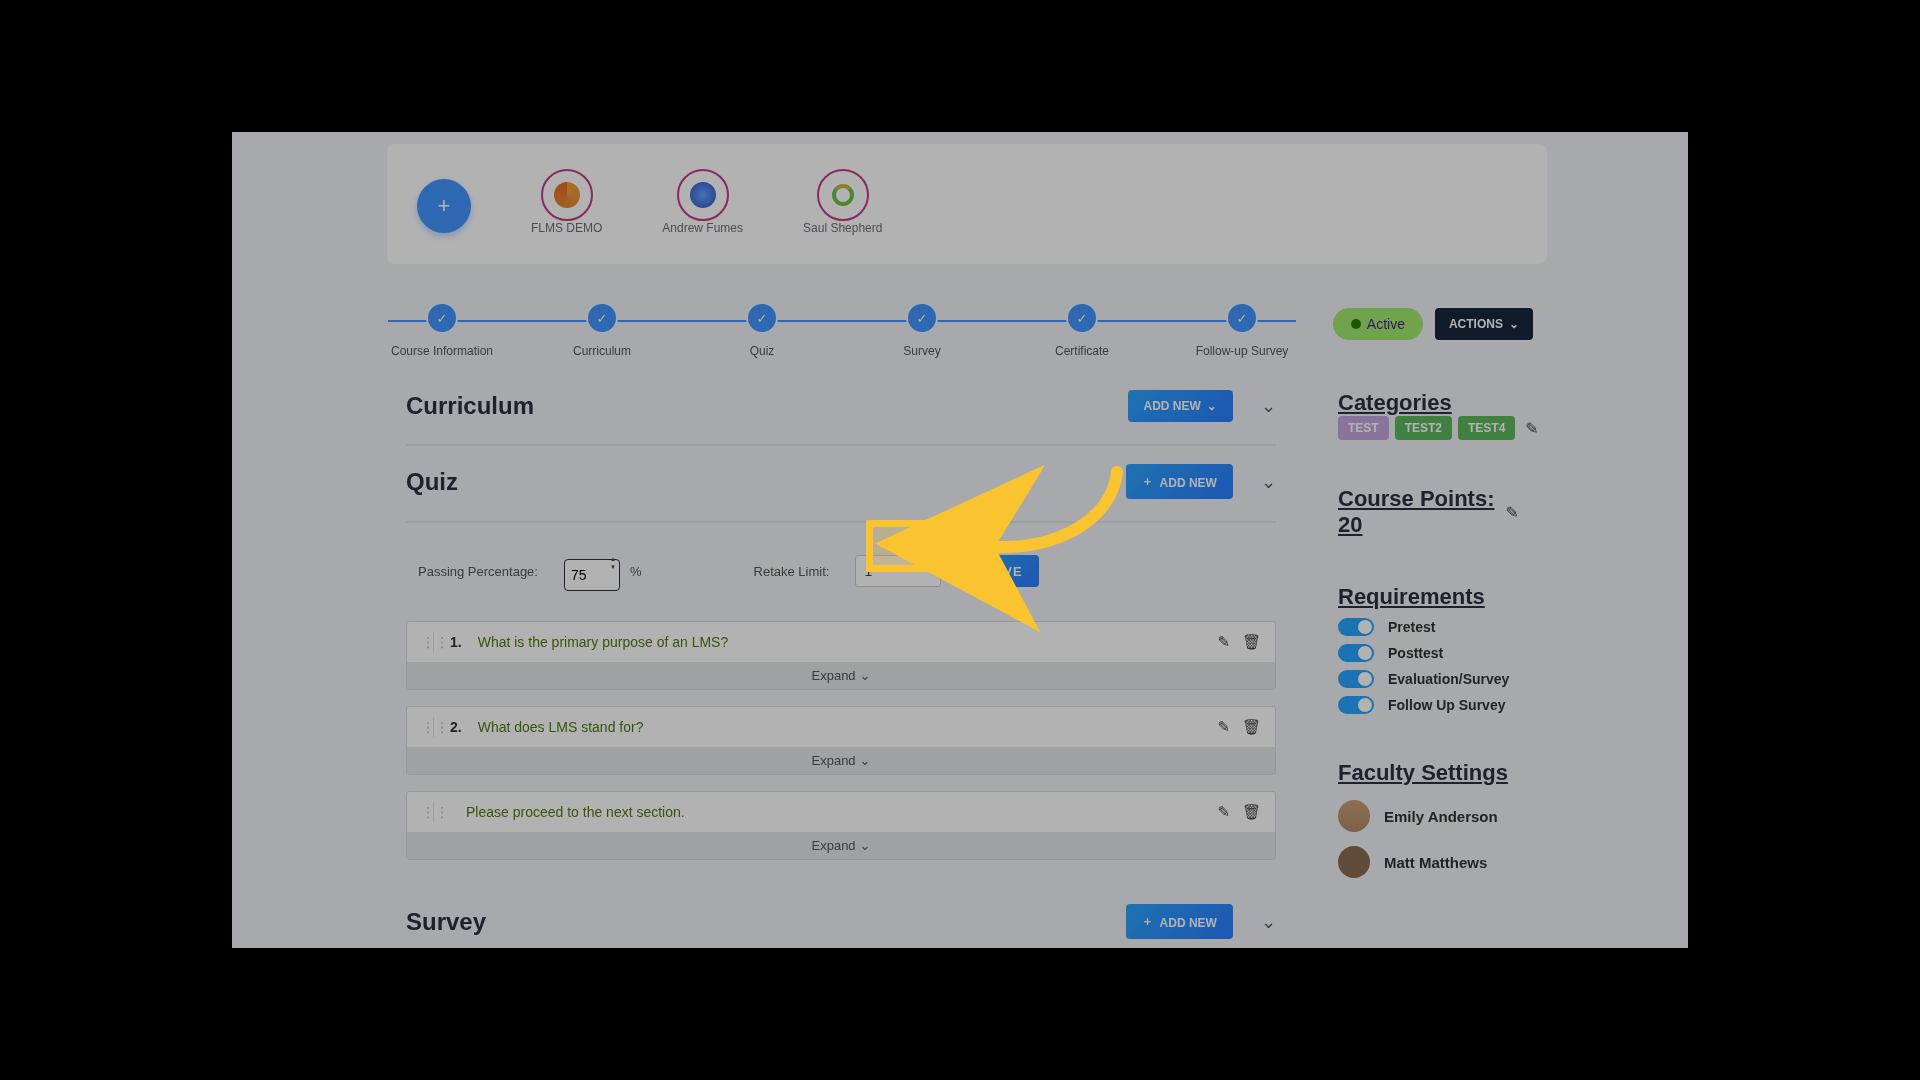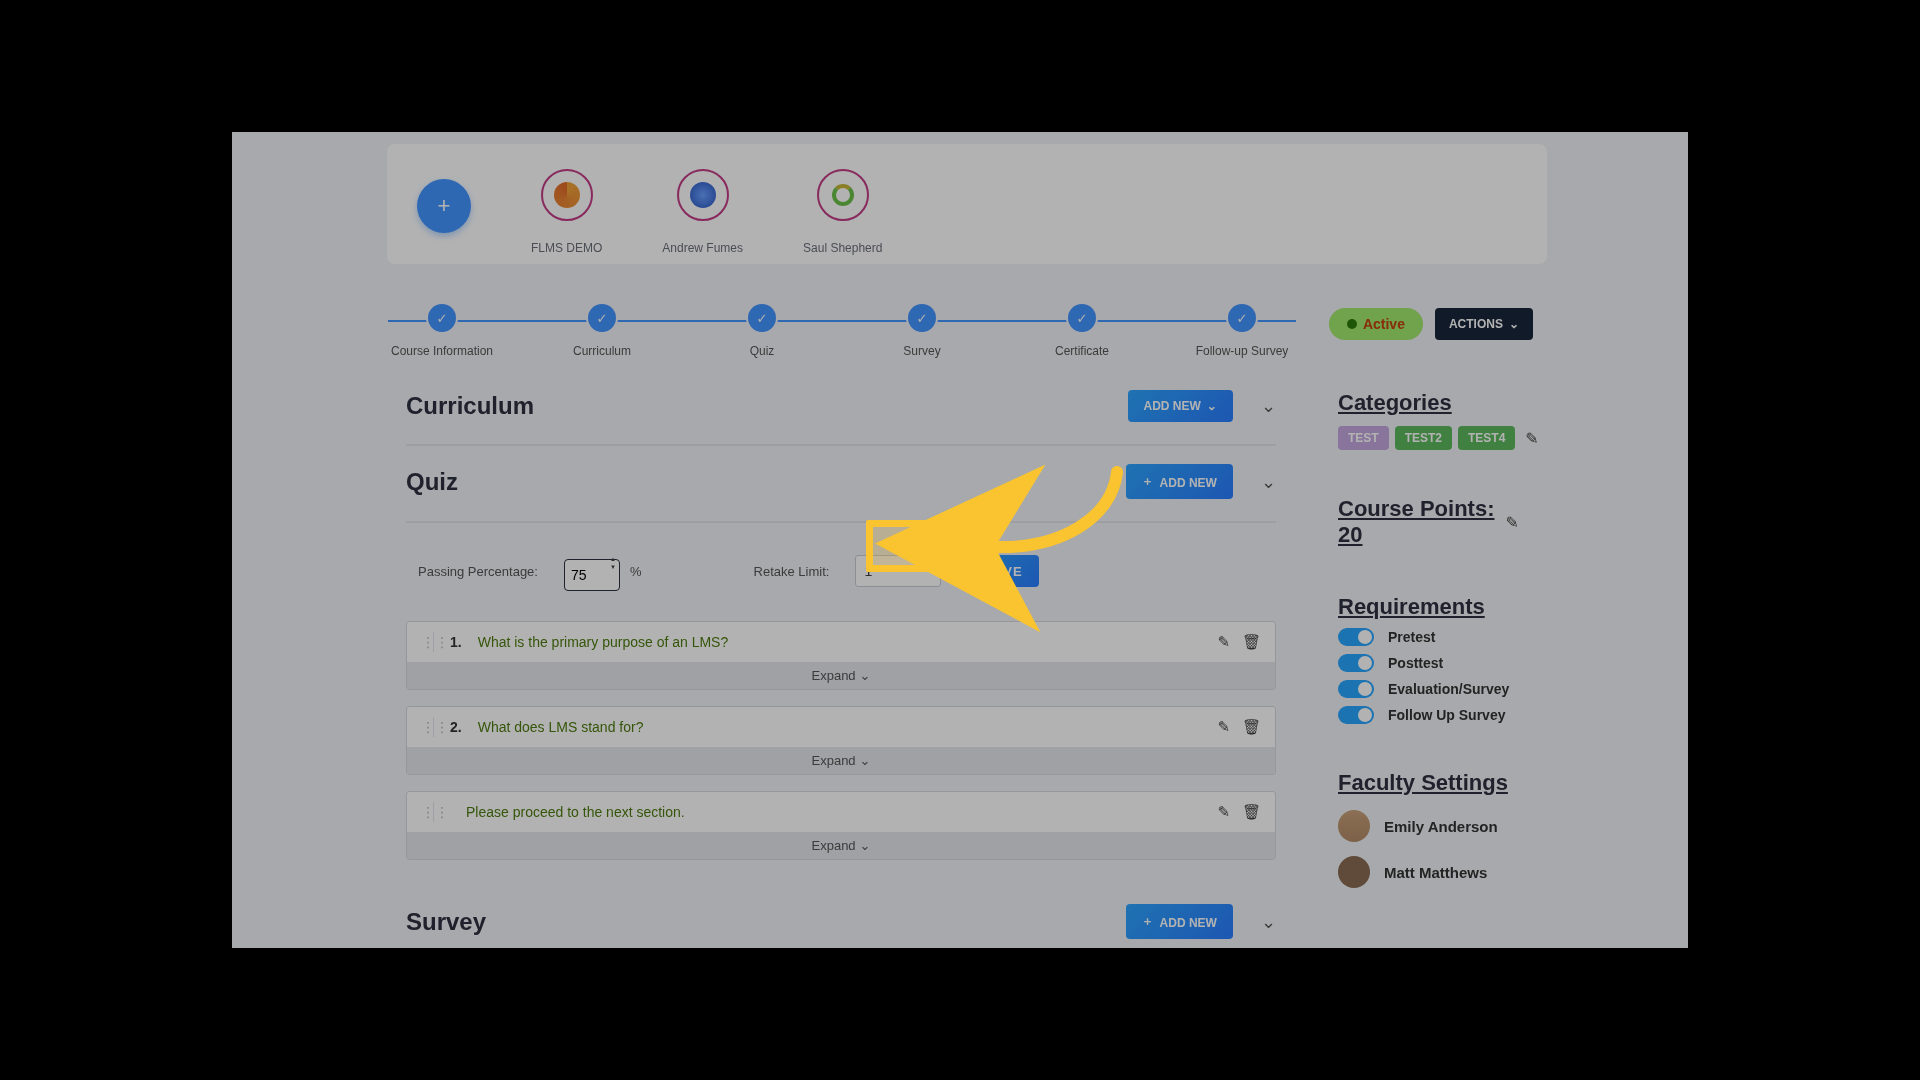--- a/index.html
+++ b/index.html
@@ -3,44 +3,44 @@
 <meta charset="utf-8">
 <style>
   * { box-sizing: border-box; margin: 0; padding: 0; font-family: Arial, Helvetica, sans-serif; }
   body { background:#000; width:1920px; height:1080px; overflow:hidden; position:relative; }
 
   .stage { position:absolute; top:50%; left:50%; width:1456px; height:816px; transform:translate(-50%,-50%); background:#f1f3f6; overflow:hidden; box-shadow:0 0 0 9999px #000; }
 
   
   .top-card { position:absolute; left:155px; top:12px; width:1160px; height:120px; background:#fff; border-radius:8px; display:flex; align-items:flex-start; padding:25px 30px 10px 30px; gap:60px; }
   .add-circle { width:54px; height:54px; border-radius:50%; background:#4394ff; color:#fff; display:flex; align-items:center; justify-content:center; font-size:22px; font-weight:300; box-shadow:0 3px 6px rgba(67,148,255,.4); margin-top:10px; }
-  .profile { display:flex; flex-direction:column; align-items:center; gap:20px; margin-top:0;}
+  .profile { display:flex; flex-direction:column; align-items:center; gap:0; margin-top:0;}
   .ring { width:52px; height:52px; border:2px solid #c33d86; border-radius:50%; display:flex; align-items:center; justify-content:center; }
   .ring-inner { width:26px; height:26px; border-radius:50%; display:flex; align-items:center; justify-content:center; font-size:12px; }
   .pname { font-size:12px; color:#6c6f7a; }
 
   
   .stepper { position:absolute; left:150px; top:172px; width:920px; height:70px; }
   .step-line { position:absolute; top:16px; left:6px; right:6px; height:2px; background:#4394ff; }
   .steps { position:absolute; top:0; left:0; right:0; display:flex; justify-content:space-between; }
   .step { display:flex; flex-direction:column; align-items:center; gap:12px; width:120px; }
   .step-dot { width:28px; height:28px; border-radius:50%; background:#4394ff; color:#fff; display:flex; align-items:center; justify-content:center; font-size:13px; box-shadow:0 0 0 2px #f1f3f6; }
   .step-label { font-size:12px; color:#555; white-space:nowrap; }
 
   
   .status-area { position:absolute; right:155px; top:176px; display:flex; gap:12px; align-items:center; }
-  .status-pill { background:#a3e86e; color:#c2410c; font-weight:700; border-radius:18px; padding:8px 18px; display:flex; align-items:center; gap:6px; font-size:14px; }
+  .status-pill { background:#a3e86e; color:#4c1d95; font-weight:400; border-radius:18px; padding:8px 18px; display:flex; align-items:center; gap:6px; font-size:14px; }
   .status-pill::before { content:""; width:10px; height:10px; background:#2b7a0b; border-radius:50%; }
   .actions-btn { background:#18263b; color:#fff; border-radius:4px; padding:9px 14px; font-size:12px; font-weight:600; display:flex; align-items:center; gap:6px; }
 
   
   .sidebar { position:absolute; left:1092px; top:240px; right:155px; bottom:0; display:flex; flex-direction:column; gap:28px; padding:14px; }
   .panel { background:#fff; border-radius:1px; padding:4px 0 14px 0; }
   .panel h2 { font-size:22px; font-weight:700; color:#2d3040;text-decoration:underline; }
-  .tags { display:flex; gap:6px; margin-top:10px; align-items:center; }
+  .tags { display:flex; gap:6px; align-items:center; }
   .tag { padding:5px 10px; border-radius:4px; font-size:12px; color:#fff; font-weight:600; }
   .tag-purple{background:#c4a6e0}
   .tag-green{background:#5cb85c}
   .pencil-lg { font-size:16px; color:#444; cursor:pointer; margin-left:4px; }
   .points-row { display:flex; align-items:center; gap:6px; }
   .req-item { display:flex; align-items:center; gap:14px; margin-top:8px; }
   .toggle { width:36px; height:18px; background:#29a5ff; border-radius:10px; position:relative; }
   .toggle::after { content:""; position:absolute; right:2px; top:2px; width:14px; height:14px; background:#fff; border-radius:50%; }
   .req-label { font-size:14px; color:#333; font-weight:600; }
   .faculty-item { display:flex; align-items:center; gap:14px; padding-top:14px;}

